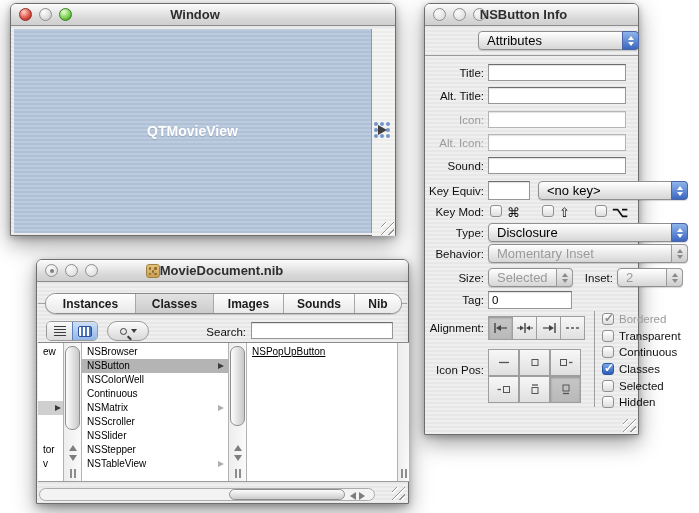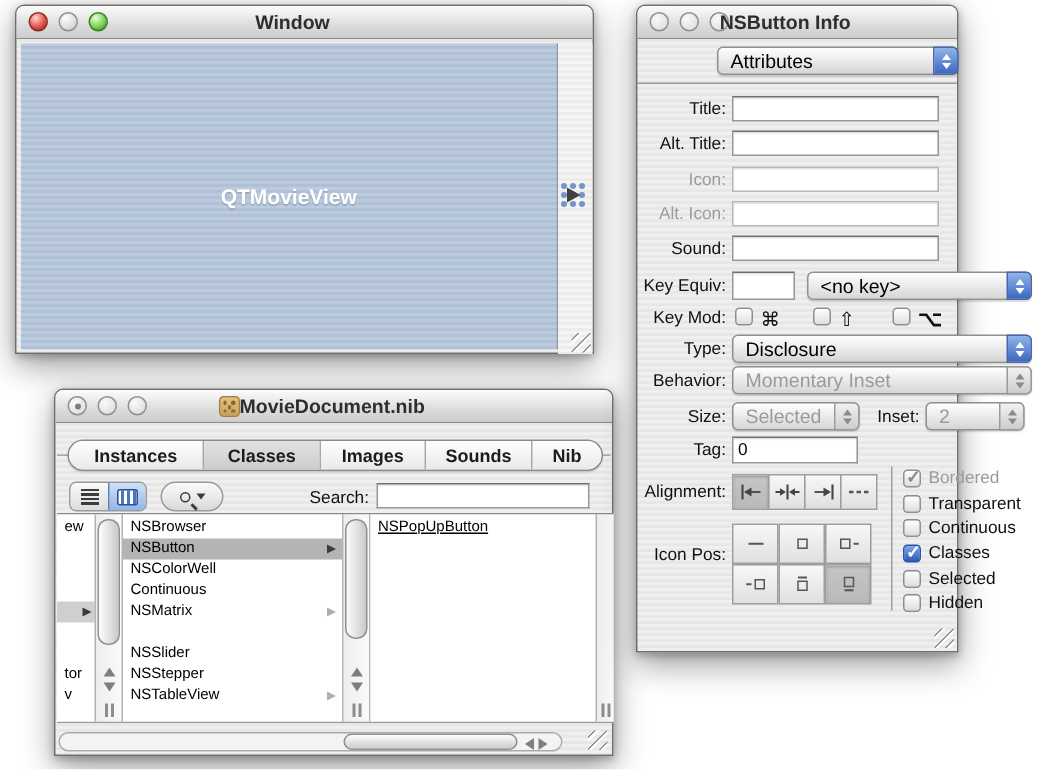--- a/index.html
+++ b/index.html
@@ -218,20 +218,21 @@
         <div class="sarr down" style="top:112px;"></div>
         <div class="iimark" style="top:126px;"></div>
       </div>
 
       <div class="bcol" style="left:44px;width:146px;">
         <div class="brow" style="top:2px;"><span>NSBrowser</span></div>
         <div class="brow sel" style="top:16px;"><span>NSButton</span><div class="dis-arrow"></div></div>
         <div class="brow" style="top:30px;"><span>NSColorWell</span></div>
         <div class="brow" style="top:44px;"><span>Continuous</span></div>
         <div class="brow" style="top:58px;"><span>NSMatrix</span><div class="dis-arrow dim"></div></div>
+        <div class="brow" style="top:72px;"><span>NSScroller</span></div>
         <div class="brow" style="top:86px;"><span>NSSlider</span></div>
         <div class="brow" style="top:100px;"><span>NSStepper</span></div>
         <div class="brow" style="top:114px;"><span>NSTableView</span><div class="dis-arrow dim"></div></div>
       </div>
       <div class="vscroll" style="left:190px;width:19px;">
         <div class="thumb-v" style="top:3px;height:80px;"></div>
         <div class="sarr up" style="top:98px;"></div>
         <div class="sarr down" style="top:112px;"></div>
         <div class="iimark" style="top:126px;"></div>
       </div>

